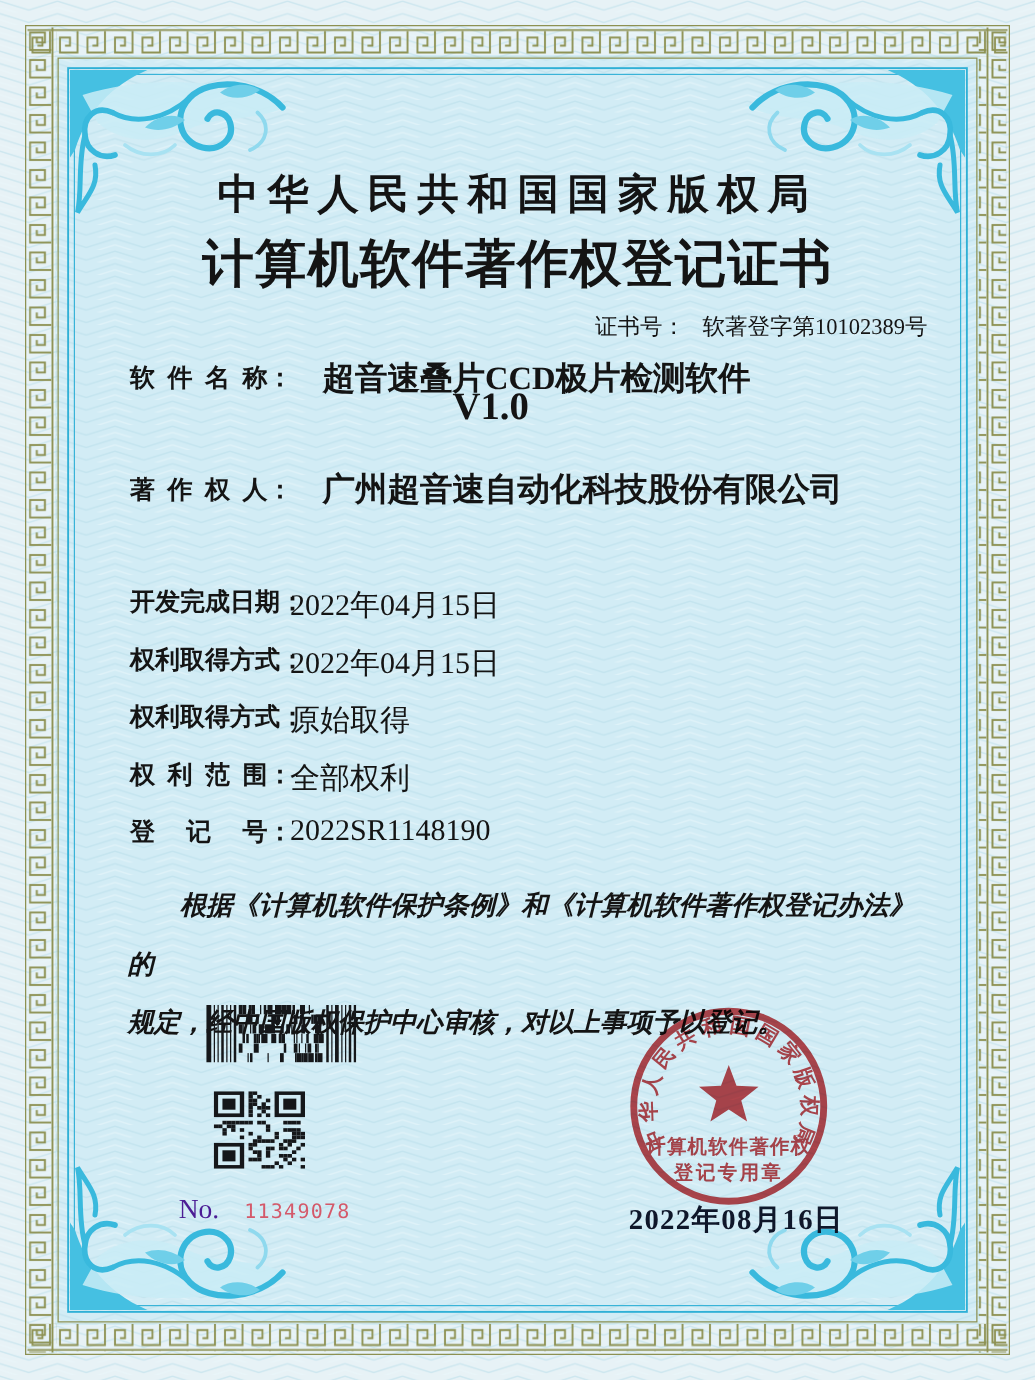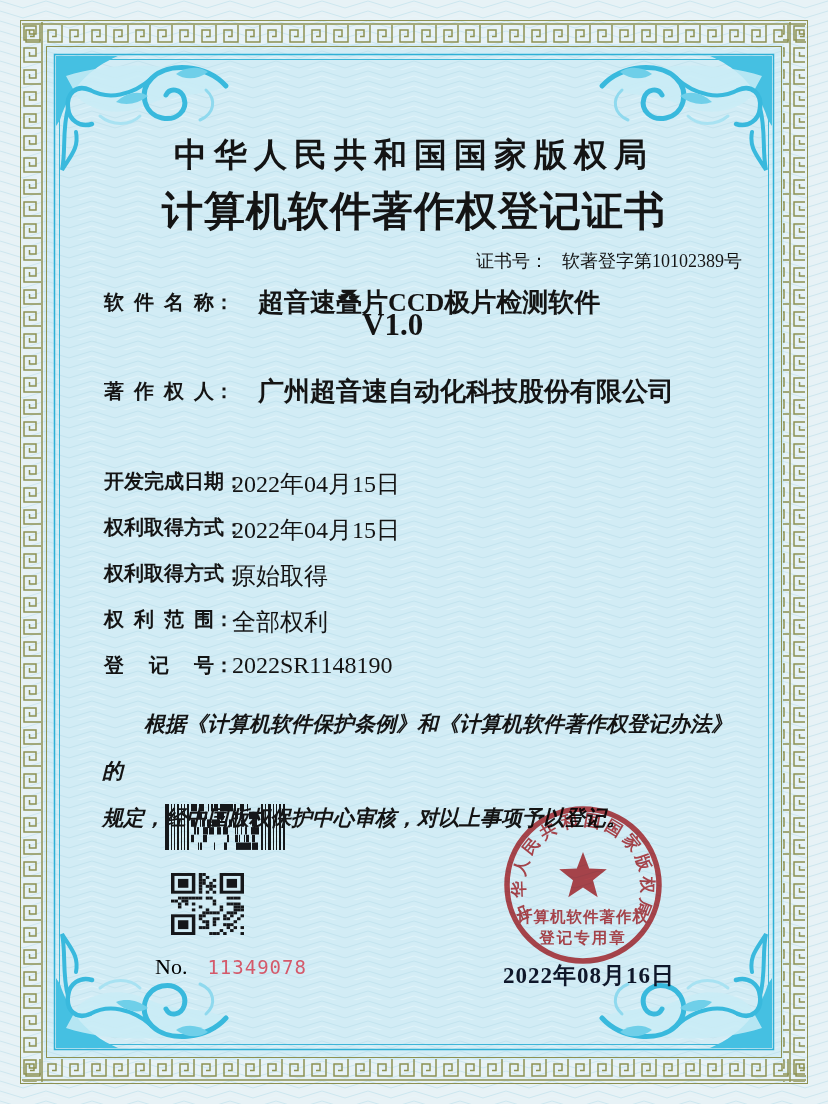--- a/index.html
+++ b/index.html
@@ -14,22 +14,22 @@
   .certno{top:249px;right:86px;display:flex;gap:14px;font-size:18px;font-weight:400;justify-content:flex-end;}
   .row{left:104px;height:34px;}
   .row .lab{position:absolute;left:0;top:4px;font-size:20px;font-weight:700;white-space:pre;}
   .row .val{position:absolute;top:4px;font-size:24px;font-weight:400;white-space:pre;}
   .row .val.big{font-size:26px;top:0;font-weight:600;}
   .val2line{left:362px;top:307px;font-size:31px;font-weight:600;z-index:2;text-align:right;}
   .statement{left:102px;top:701px;width:648px;font-size:21px;font-weight:600;font-style:italic;}
   .statement .l1{text-indent:42px;line-height:47px;}
   .statement .l2{line-height:47px;}
   .serial{left:143px;top:954px;display:flex;align-items:baseline;}
-  .serial .no{font-size:22px;color:#000000;margin-left:12px;}
-  .serial .num{margin-left:20px;font-size:19px;letter-spacing:1px;color:#d4596a;font-family:"DejaVu Sans Mono",monospace;}
+  .serial .no{font-size:22px;color:#4c1d95;}
+  .serial .num{margin-left:20px;font-size:16px;letter-spacing:1px;color:#d4596a;font-family:"DejaVu Sans Mono",monospace;}
   .issue-date{left:503px;top:960px;font-size:23px;font-weight:700;letter-spacing:1px;color:#0f172a;}
   .seal{position:absolute;left:498px;top:800px;z-index:3;mix-blend-mode:multiply;opacity:.93;}
   .code{position:absolute;z-index:2;}
 </style>
 </head>
 <body>
 
 <div class="cert">
 
   <svg class="deco" width="828" height="1104" viewBox="0 0 828 1104" aria-hidden="true">

